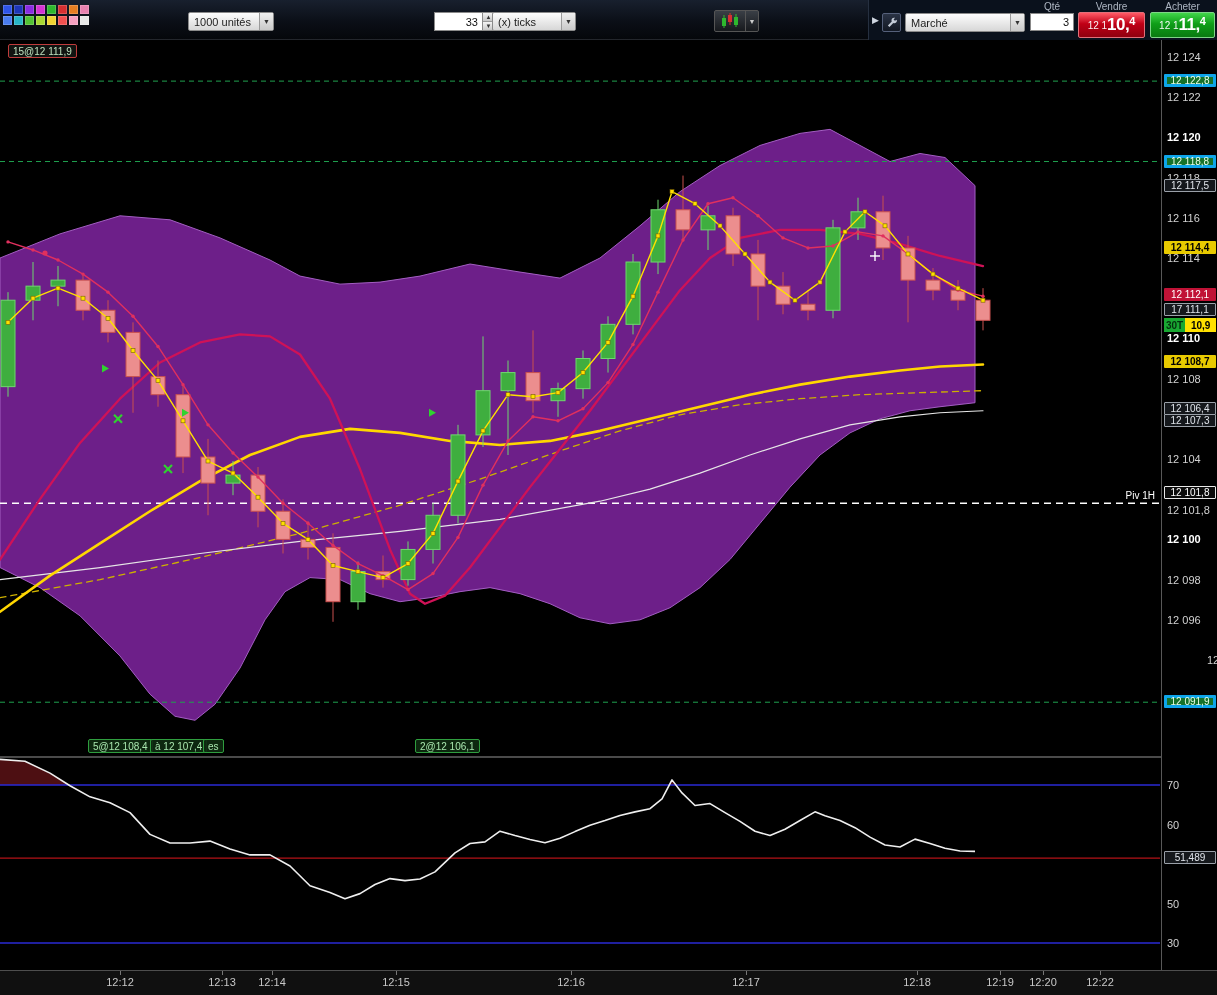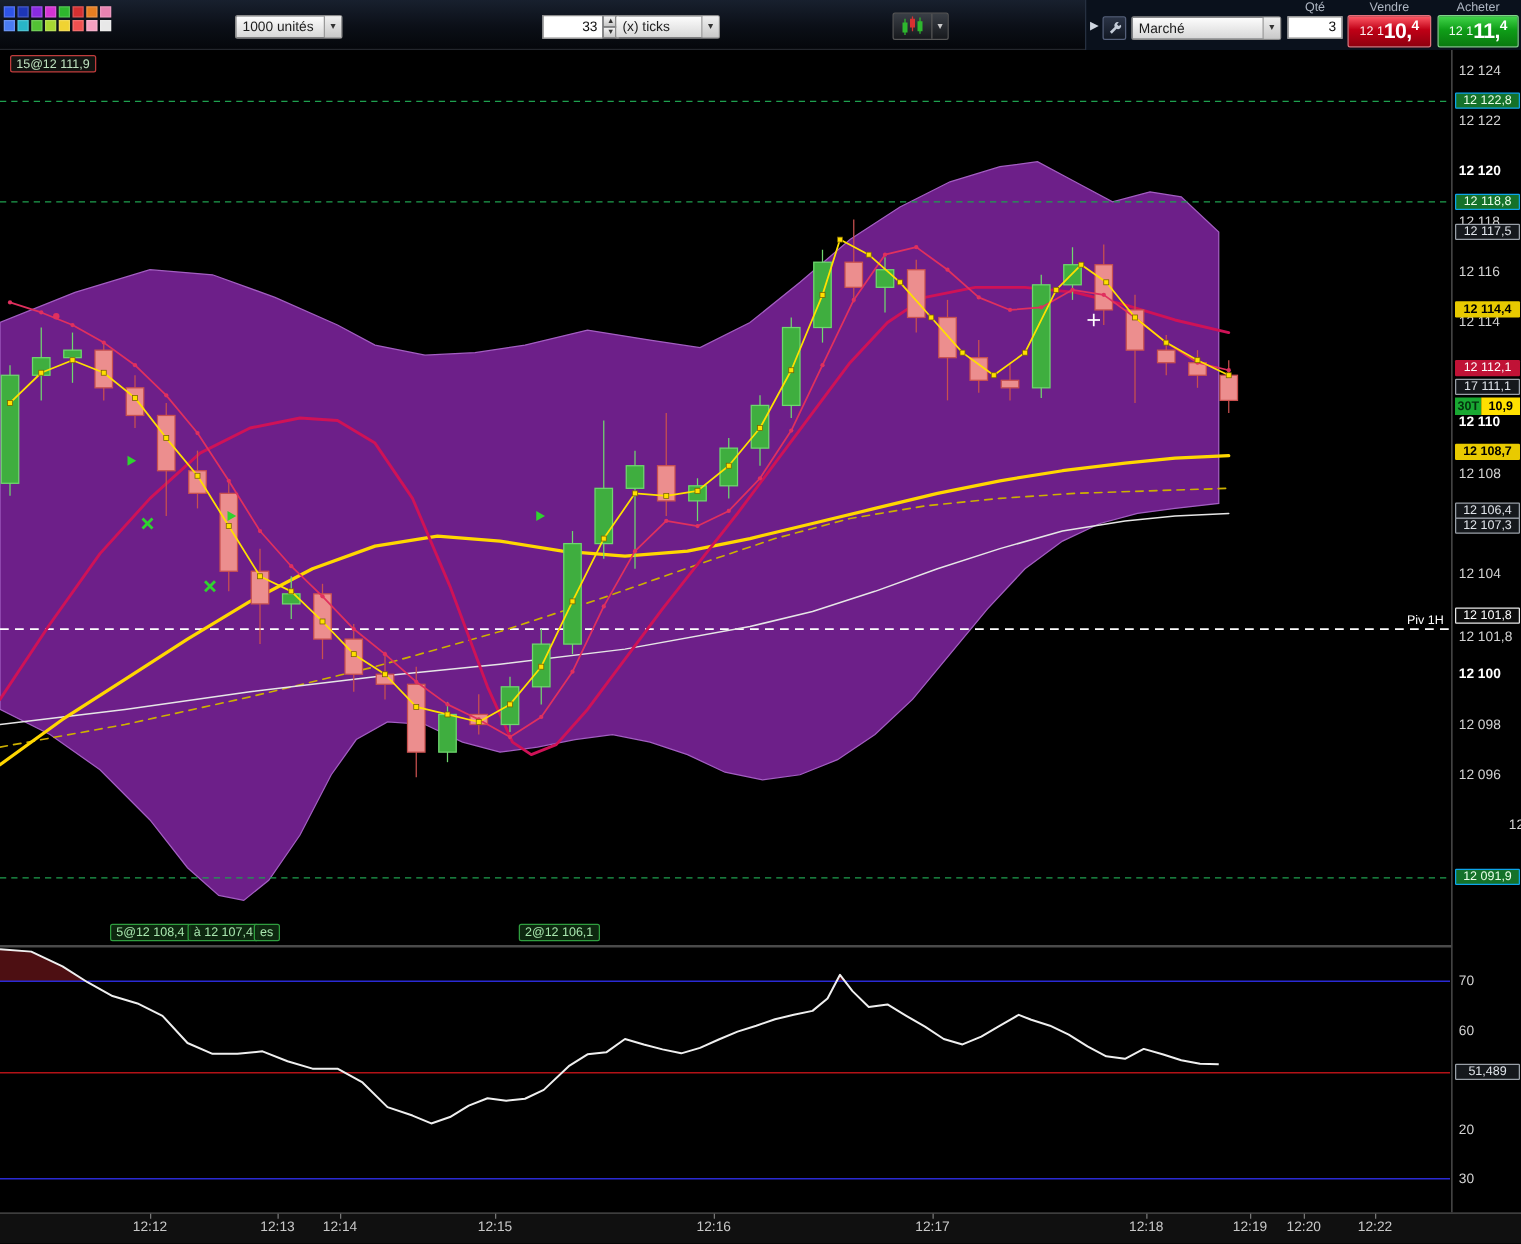--- a/index.html
+++ b/index.html
@@ -55,21 +55,21 @@
 
   .chip{position:absolute;height:14px;display:flex;align-items:center;padding:0 4px;font-size:10px;border-radius:2px;white-space:nowrap;}
   .pos-chip{background:rgba(18,22,18,.92);border:1px solid #c03c3c;color:#bfe2bf;}
   .trade-chip{background:rgba(14,42,16,.92);border:1px solid #2f9e3f;color:#a8e6ae;}
 
   
   .right-axis{position:absolute;left:1161px;top:40px;width:56px;height:930px;background:#000;border-left:1px solid #585858;}
   .axis-label{position:absolute;left:5px;font-size:11px;color:#d2d2d2;white-space:nowrap;}
   .axis-label.bold{color:#fff;font-weight:bold;}
   .axis-badge{position:absolute;left:2px;width:52px;height:13px;font-size:10px;display:flex;align-items:center;justify-content:center;border-radius:1px;white-space:nowrap;}
-  .b-green{background:#15722a;color:#eaffea;border:1px solid #0ea5e9;}
+  .b-green{background:#15722a;color:#eaffea;border:3px solid #0ea5e9;}
   .b-yellow{background:#e8ca00;color:#000;font-weight:bold;}
   .b-red{background:#c01236;color:#fff;}
   .b-dark{background:#15181c;color:#e0e4ea;border:1px solid #9aa0a8;}
   .b-pivot{background:#0c0c0c;color:#fff;border:1px solid #e8e8e8;}
   .lp{position:absolute;left:2px;width:52px;height:14px;display:flex;font-size:10px;font-weight:bold;}
   .lp-left{background:#19a832;color:#04310e;display:flex;align-items:center;padding:0 2px;}
   .lp-right{flex:1;background:#ffe000;color:#000;display:flex;align-items:center;justify-content:center;}
 
   
   .time-axis{position:absolute;left:0;top:970px;width:1217px;height:25px;background:#101010;border-top:1px solid #4e4e4e;}
@@ -401,21 +401,21 @@
       <span class="axis-badge b-dark" style="top: 345.67px; margin-top: 28px;">12 107,3</span>
       <span class="axis-badge b-dark" style="top: 361.75px;">12 106,4</span>
       <span class="axis-badge b-pivot" style="top: 446.17px;">12 101,8</span>
       <span class="axis-badge b-green" style="top: 655.21px;">12 091,9</span>
       <div class="lp" style="top: 278.335px;">
         <span class="lp-left">30T</span>
         <span class="lp-right">10,9</span>
       </div>
       <span class="axis-label" style="top: 739px;">70</span>
       <span class="axis-label" style="top: 778.5px;">60</span>
-      <span class="axis-label" style="top: 857.5px;">20</span>
+      <span class="axis-label" style="top: 857.5px;">50</span>
       <span class="axis-label" style="top: 897px;">30</span>
       <span class="axis-badge b-dark" style="top: 811.118px;">51,489</span>
     </div>
 
   <div class="time-axis" id="time-axis">
       <div class="time-tick" style="left: 120px;"></div>
       <span class="time-label" style="left: 120px;">12:12</span>
       <div class="time-tick" style="left: 222px;"></div>
       <span class="time-label" style="left: 222px;">12:13</span>
       <div class="time-tick" style="left: 272px;"></div>

